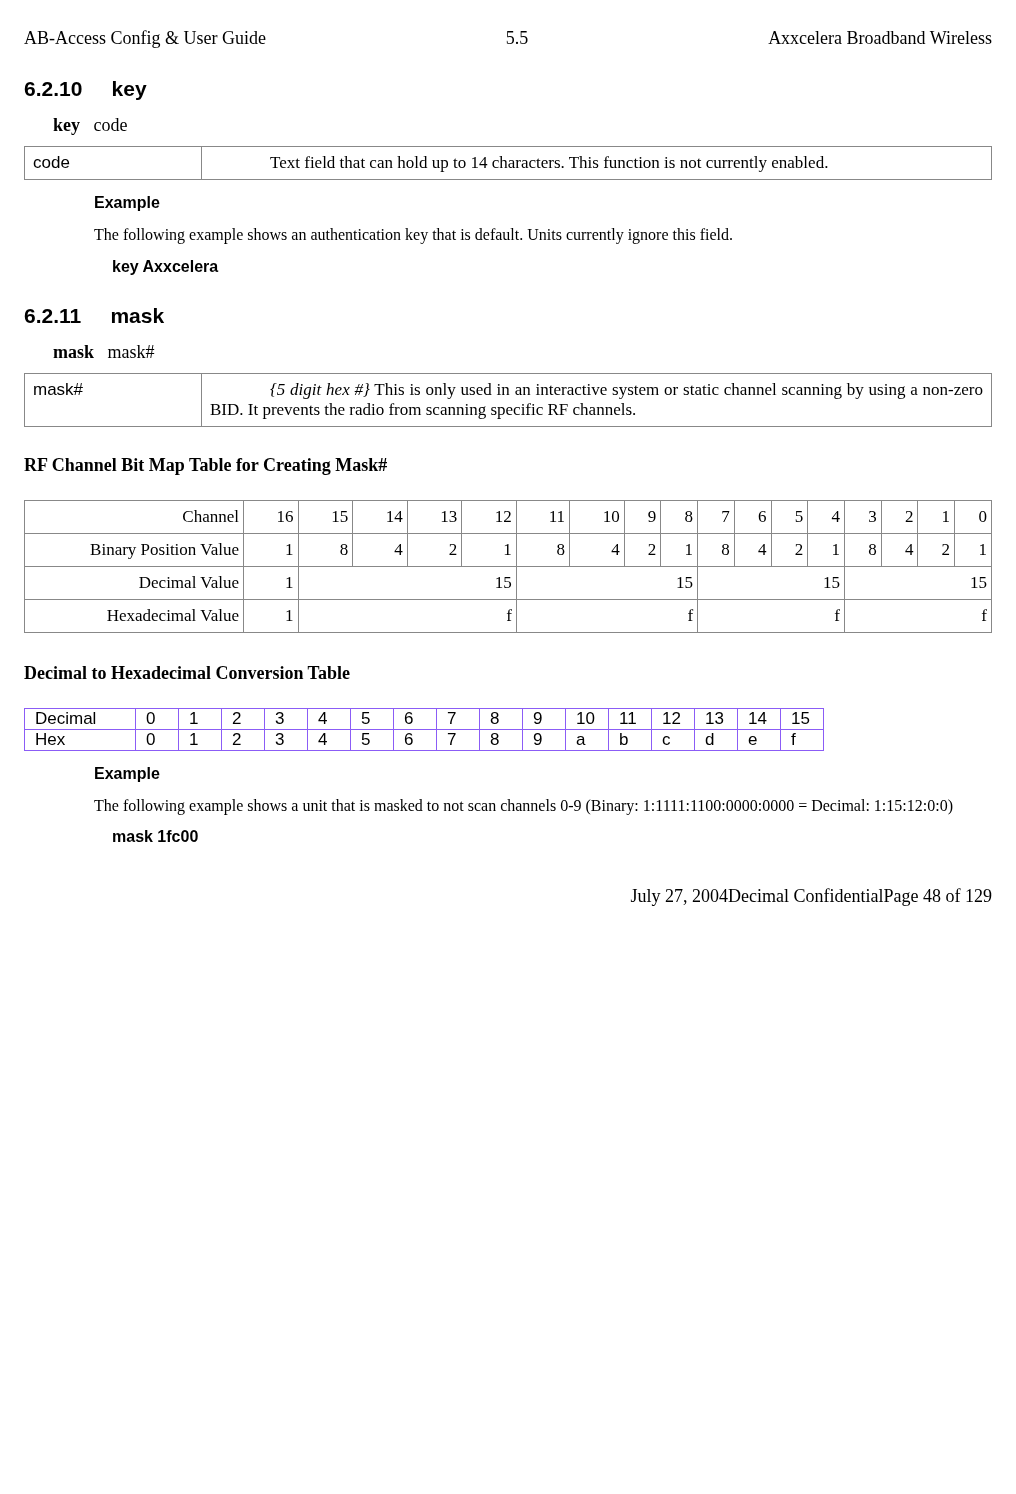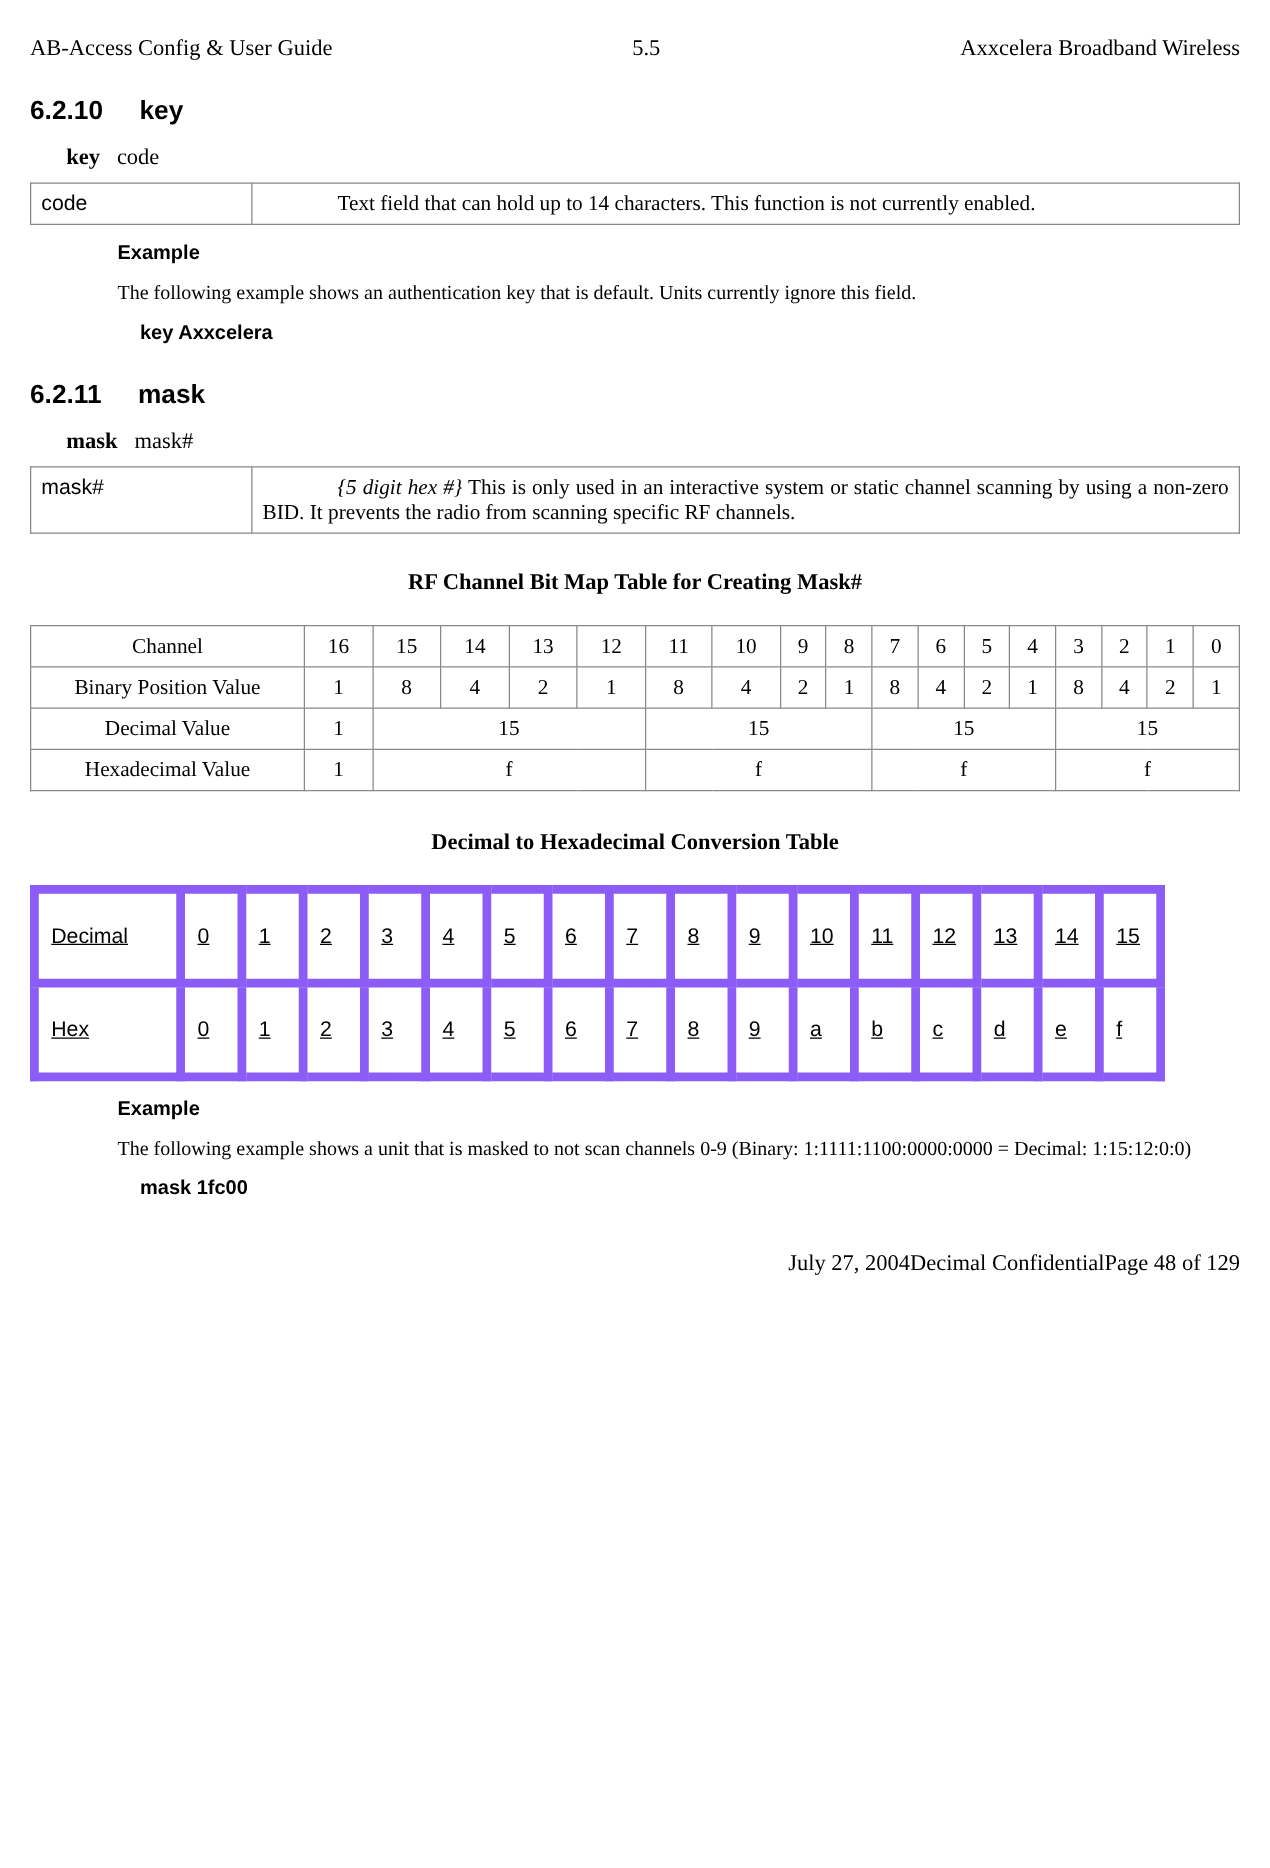--- a/index.html
+++ b/index.html
@@ -58,51 +58,49 @@
     vertical-align: top;
     font-size: 17px;
   }
   table.desc td.name {
     width: 160px;
     font-family: Arial, Helvetica, sans-serif;
   }
   table.desc td.text { text-align: justify; }
   .desc-indent { display:inline-block; width:60px; }
   .tbl-title {
-    text-align: center;
     font-weight: bold;
     margin: 28px 0 24px 0;
     font-size: 18px;
   }
   table.grid {
     border-collapse: collapse;
     width: 100%;
     margin-bottom: 30px;
   }
   table.grid td {
     border: 1px solid #888;
     padding: 6px 4px;
-    text-align: center;
+    text-align: right;
     font-size: 17px;
   }
   table.grid td.rowlabel {
     width: 210px;
   }
   table.hex {
     border-collapse: collapse;
     margin-bottom: 14px;
   }
   table.hex td {
-    border: 7px solid #8b5cf6;
-    padding: 24px 10px;
+    border: 1px solid #8b5cf6;
+    padding: 0 10px;
     font-family: Arial, Helvetica, sans-serif;
     font-size: 17px;
     text-align: left;
     min-width: 22px;
-    text-decoration: underline;
   }
   table.hex td.rowlabel { width: 90px; }
 </style>
 </head>
 <body>
 
 <div class="header-row">
   <span>AB-Access Config &amp; User Guide</span>
   <span>5.5</span>
   <span>Axxcelera Broadband Wireless</span>

